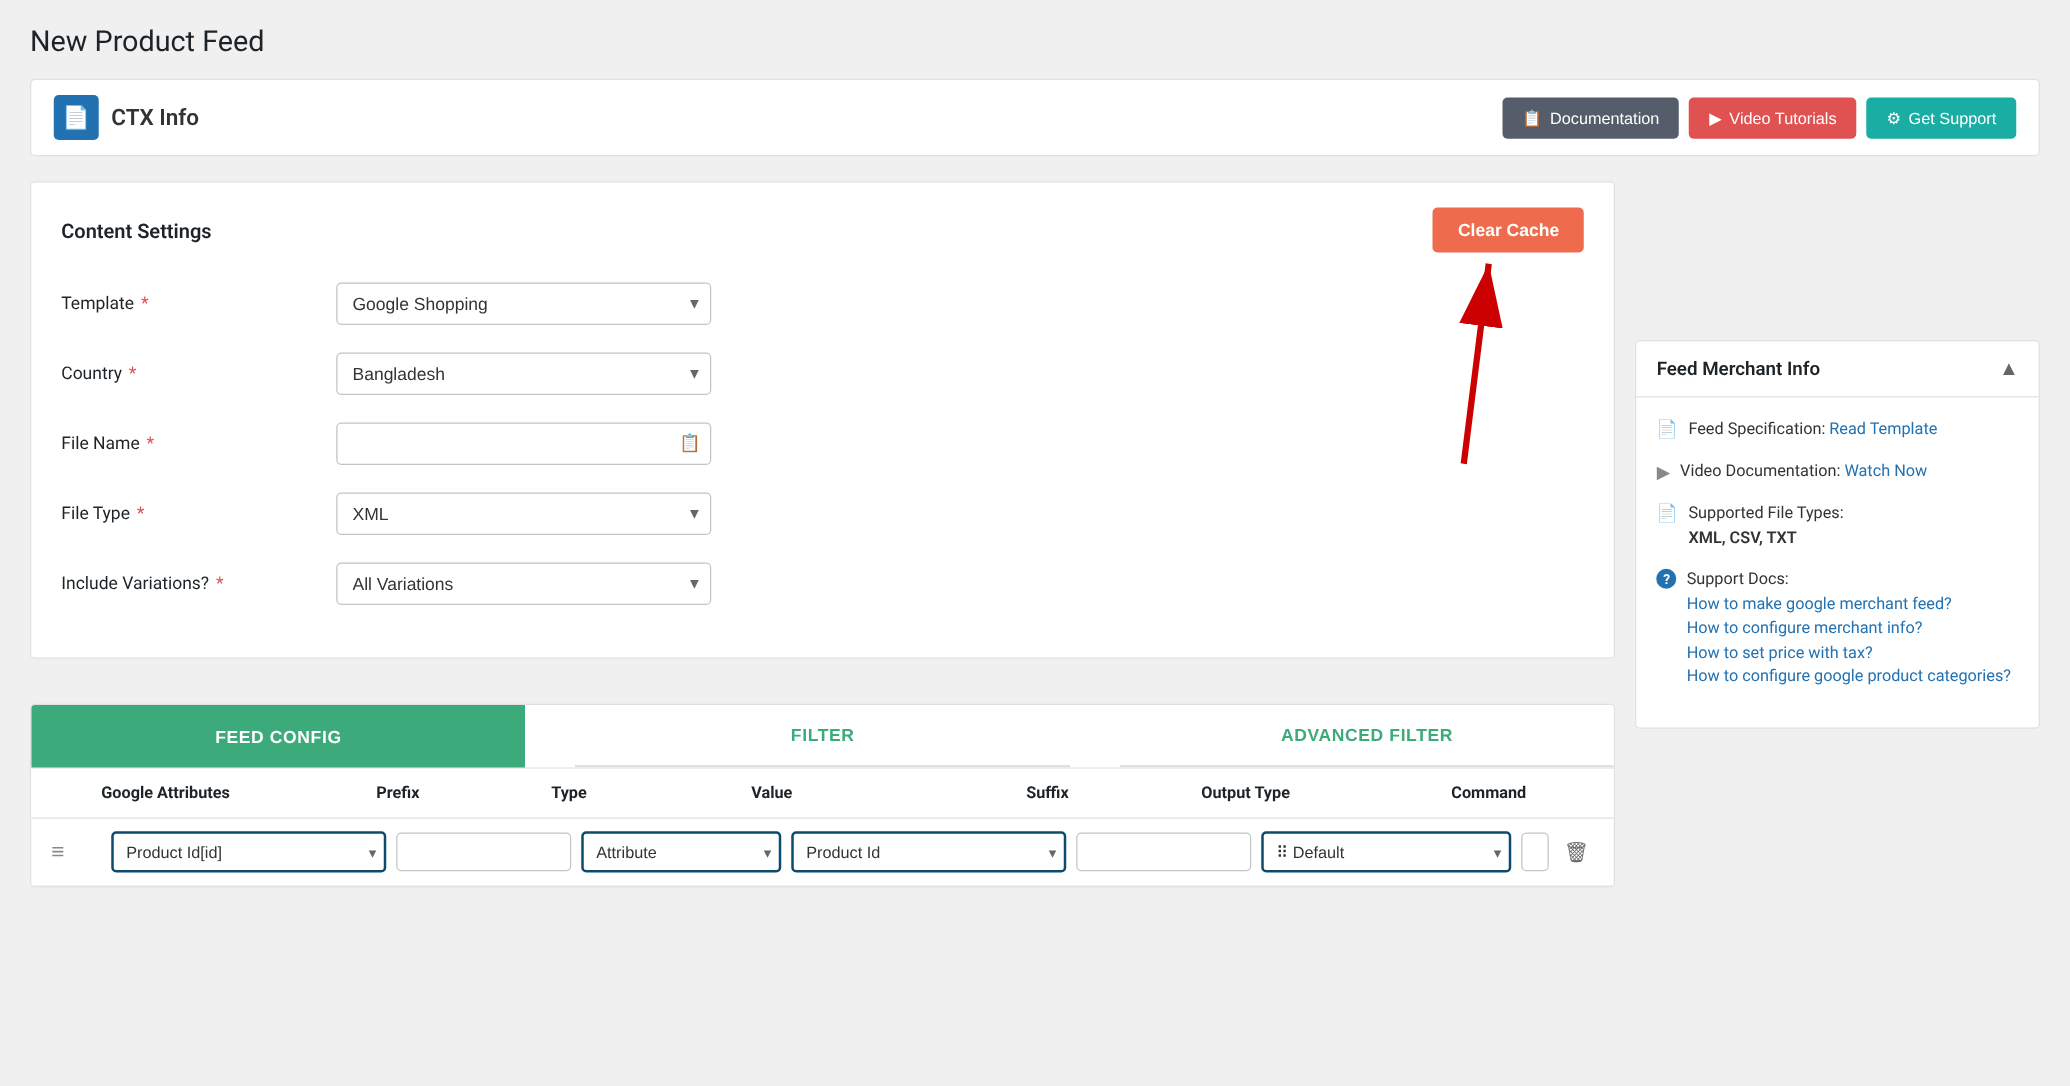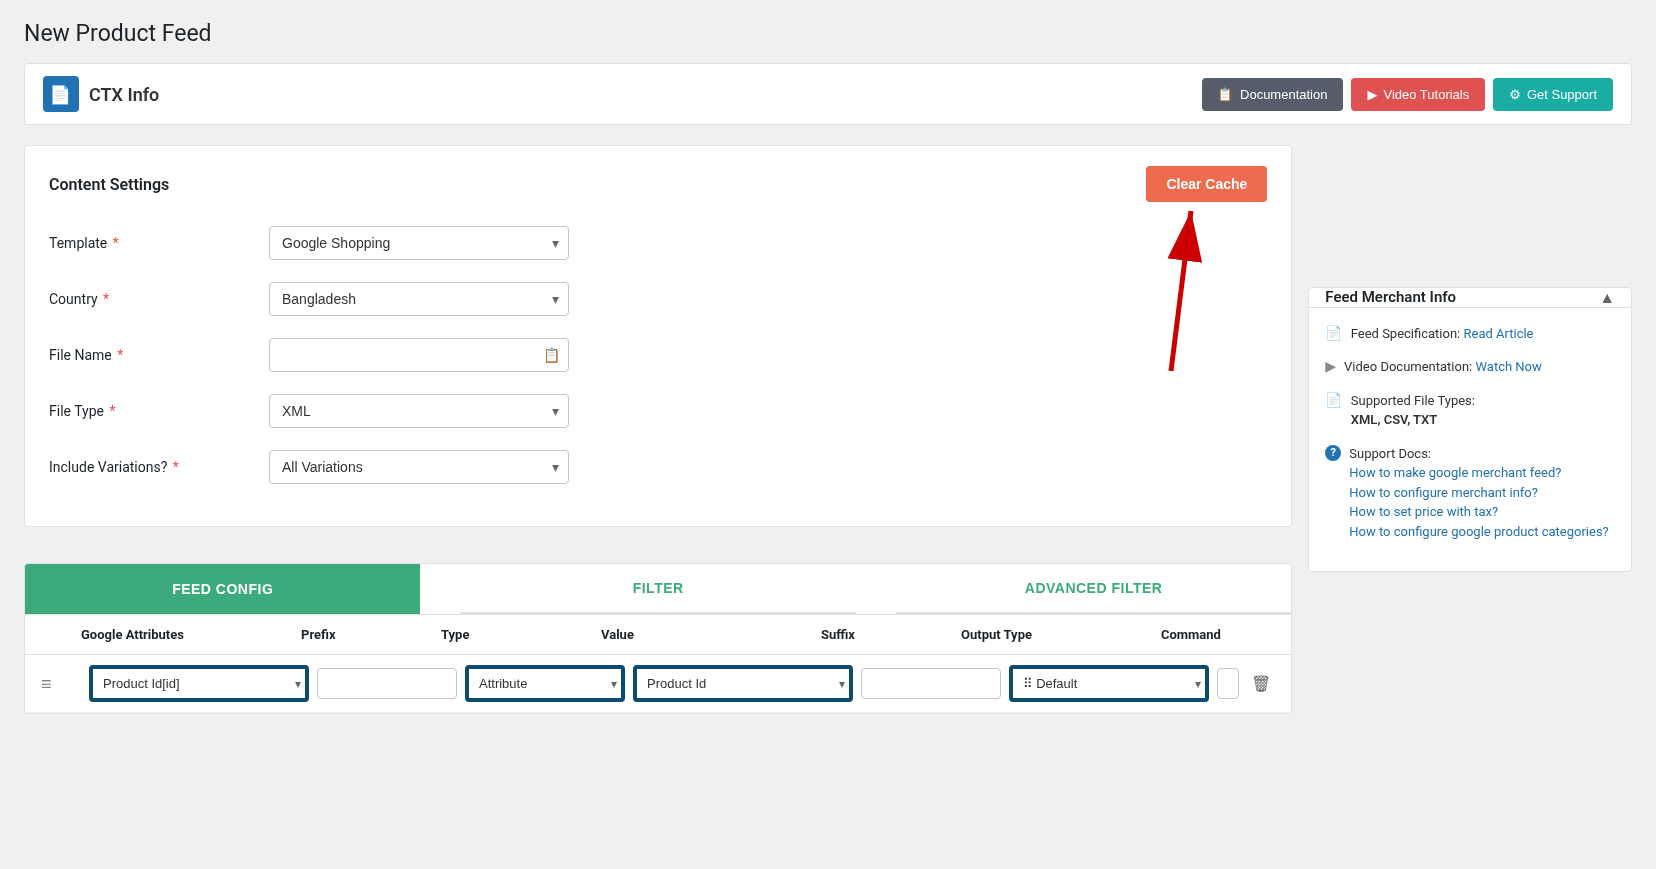--- a/index.html
+++ b/index.html
@@ -192,21 +192,21 @@
       width: 340px;
       background: #fff;
       border: 1px solid #e0e0e0;
       border-radius: 4px;
       overflow: hidden;
     }
     .sidebar-header {
       display: flex;
       justify-content: space-between;
       align-items: center;
-      padding: 0 16px;
+      padding: 12px 16px;
       border-bottom: 1px solid #e0e0e0;
     }
     .sidebar-title {
       font-size: 15px;
       font-weight: 600;
       color: #1d2327;
     }
     .sidebar-toggle {
       color: #666;
       cursor: pointer;
@@ -301,21 +301,21 @@
       color: #888;
       font-size: 18px;
       cursor: grab;
     }
     .table-select-wrapper {
       position: relative;
     }
     .table-select-wrapper select {
       width: 100%;
       padding: 7px 28px 7px 10px;
-      border: 4px solid #0c4a6e;
+      border: 2px solid #0c4a6e;
       border-radius: 4px;
       font-size: 13px;
       color: #333;
       background: #fff;
       appearance: none;
       -webkit-appearance: none;
       cursor: pointer;
     }
     .table-select-wrapper::after {
       content: '▾';
@@ -539,21 +539,21 @@
     <div class="feed-merchant-sidebar">
       <div class="sidebar-header">
         <span class="sidebar-title">Feed Merchant Info</span>
         <span class="sidebar-toggle">▲</span>
       </div>
       <div class="sidebar-body">
 
         <div class="sidebar-item">
           <span class="sidebar-item-icon">📄</span>
           <div class="sidebar-item-text">
-            Feed Specification: <a href="#">Read Article</a>
+            Feed Specification: <a href="#">Read Template</a>
           </div>
         </div>
 
         <div class="sidebar-item">
           <span class="sidebar-item-icon">▶</span>
           <div class="sidebar-item-text">
             Video Documentation: <a href="#">Watch Now</a>
           </div>
         </div>
 

